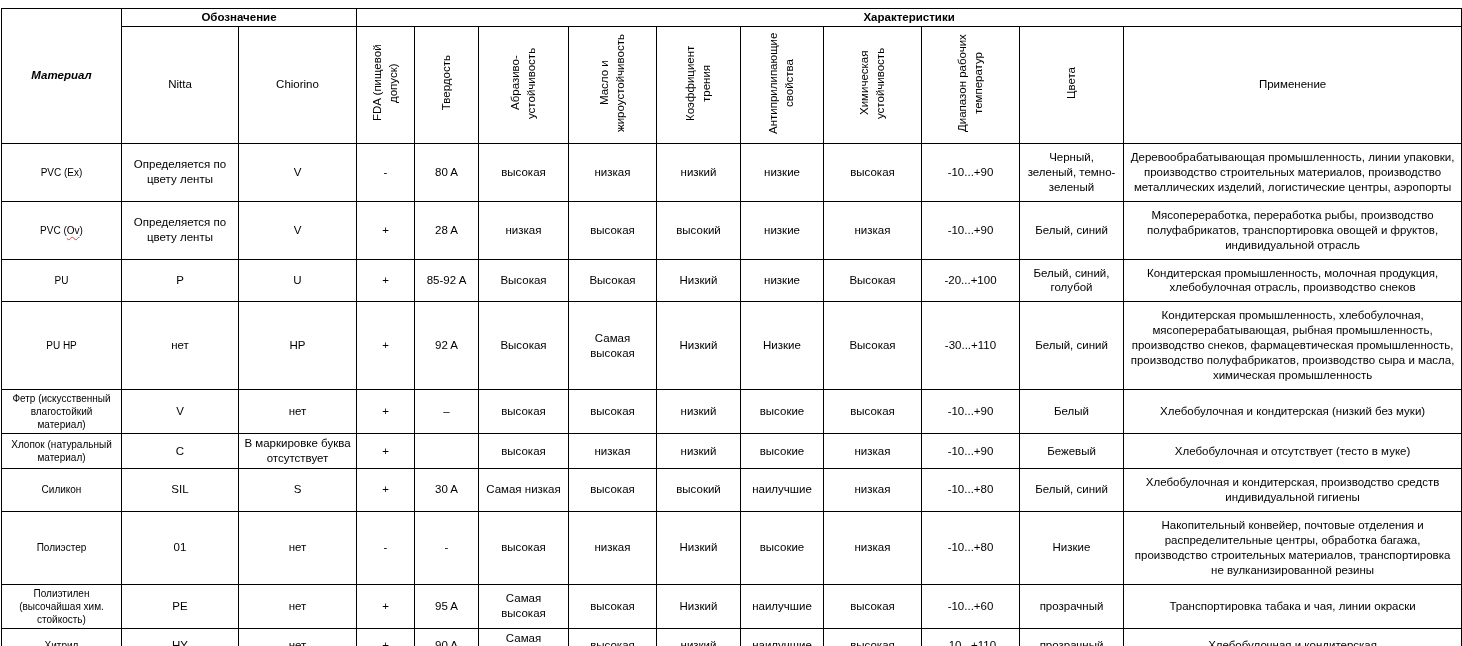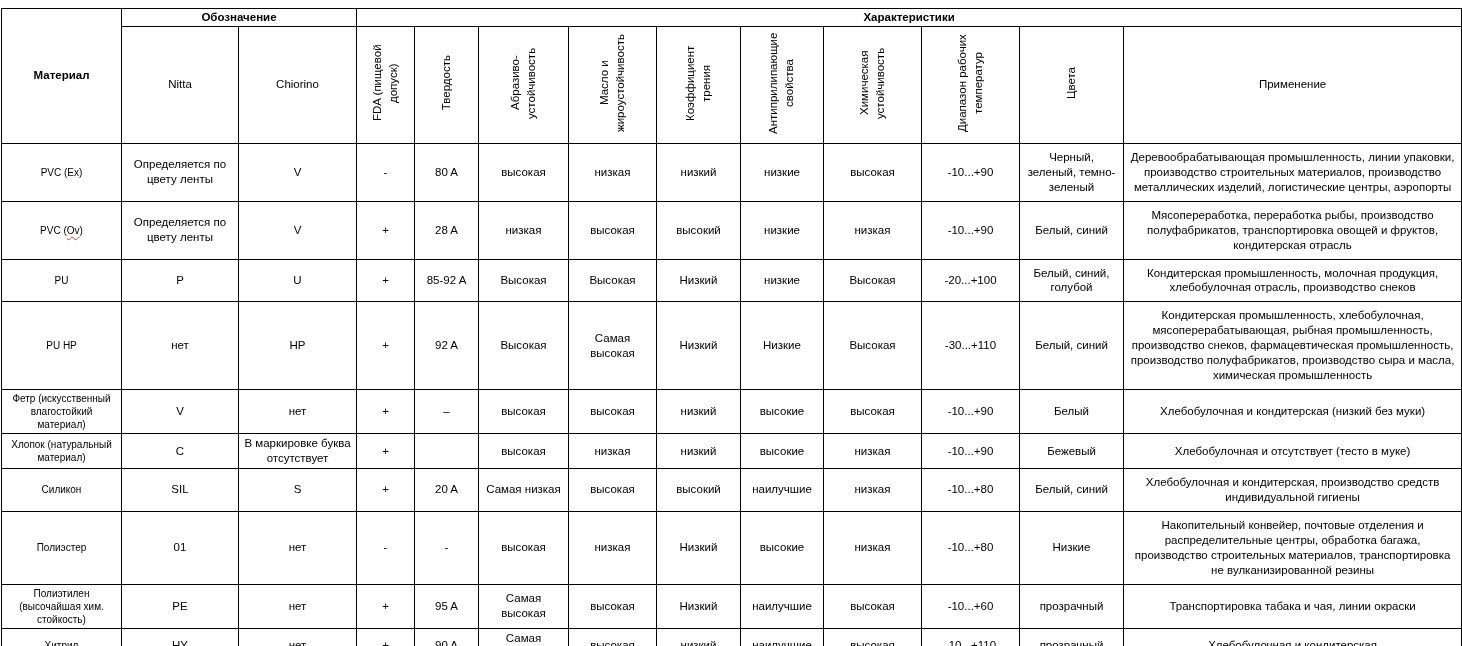--- a/index.html
+++ b/index.html
@@ -23,21 +23,21 @@
     border: 1px solid #000;
     padding: 2px 4px;
     text-align: center;
     vertical-align: middle;
     font-size: 11.5px;
     line-height: 1.3;
     font-weight: normal;
     word-wrap: break-word;
   }
   .group-row th { height: 16px; font-weight: bold; padding: 1px 4px; }
-  .material-h { font-weight: bold; }
+  .material-h { font-weight: bold; font-style: italic; }
   .col-row th { height: 114px; }
   th.v { padding: 4px 2px; }
   th.v .vtext {
     display: inline-block;
     writing-mode: vertical-rl;
     transform: rotate(180deg);
     max-height: 106px;
     line-height: 1.35;
     white-space: normal;
   }
@@ -112,21 +112,21 @@
           <td>V</td>
           <td>+</td>
           <td>28 A</td>
           <td>низкая</td>
           <td>высокая</td>
           <td>высокий</td>
           <td>низкие</td>
           <td>низкая</td>
           <td>-10...+90</td>
           <td>Белый, синий</td>
-          <td class="app">Мясопереработка, переработка рыбы, производство полуфабрикатов, транспортировка овощей и фруктов, кондитерская отрасль</td>
+          <td class="app">Мясопереработка, переработка рыбы, производство полуфабрикатов, транспортировка овощей и фруктов, индивидуальной отрасль</td>
         </tr>
         <tr>
           <td class="mat">PU</td>
           <td>P</td>
           <td>U</td>
           <td>+</td>
           <td>85-92 A</td>
           <td>Высокая</td>
           <td>Высокая</td>
           <td>Низкий</td>
@@ -179,21 +179,21 @@
           <td>низкая</td>
           <td>-10...+90</td>
           <td>Бежевый</td>
           <td class="app">Хлебобулочная и отсутствует (тесто в муке)</td>
         </tr>
         <tr>
           <td class="mat">Силикон</td>
           <td>SIL</td>
           <td>S</td>
           <td>+</td>
-          <td>20 A</td>
+          <td>30 A</td>
           <td>Самая низкая</td>
           <td>высокая</td>
           <td>высокий</td>
           <td>наилучшие</td>
           <td>низкая</td>
           <td>-10...+80</td>
           <td>Белый, синий</td>
           <td class="app">Хлебобулочная и кондитерская, производство средств индивидуальной гигиены</td>
         </tr>
         <tr>

